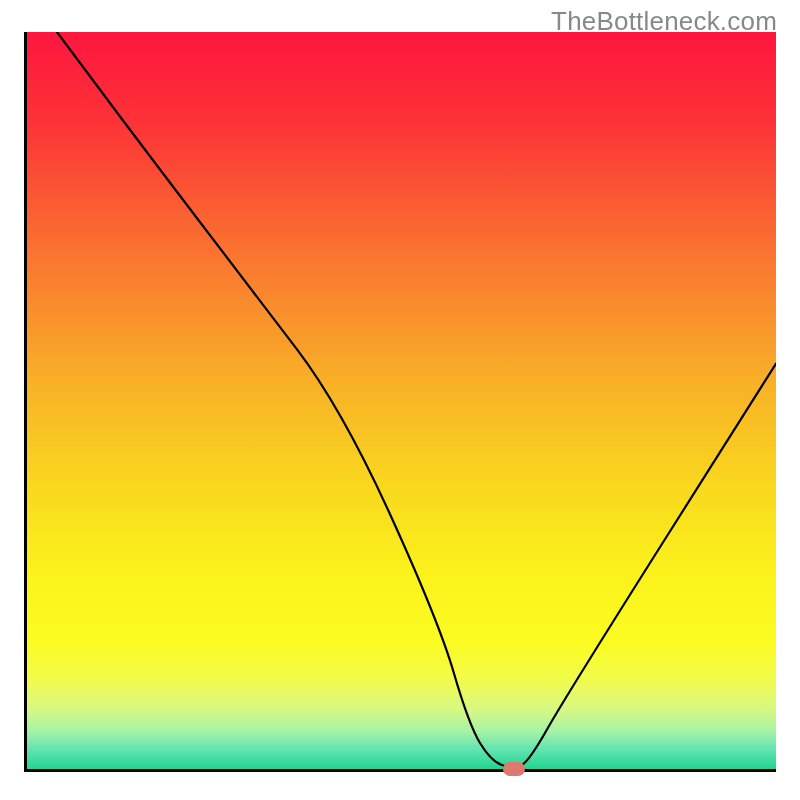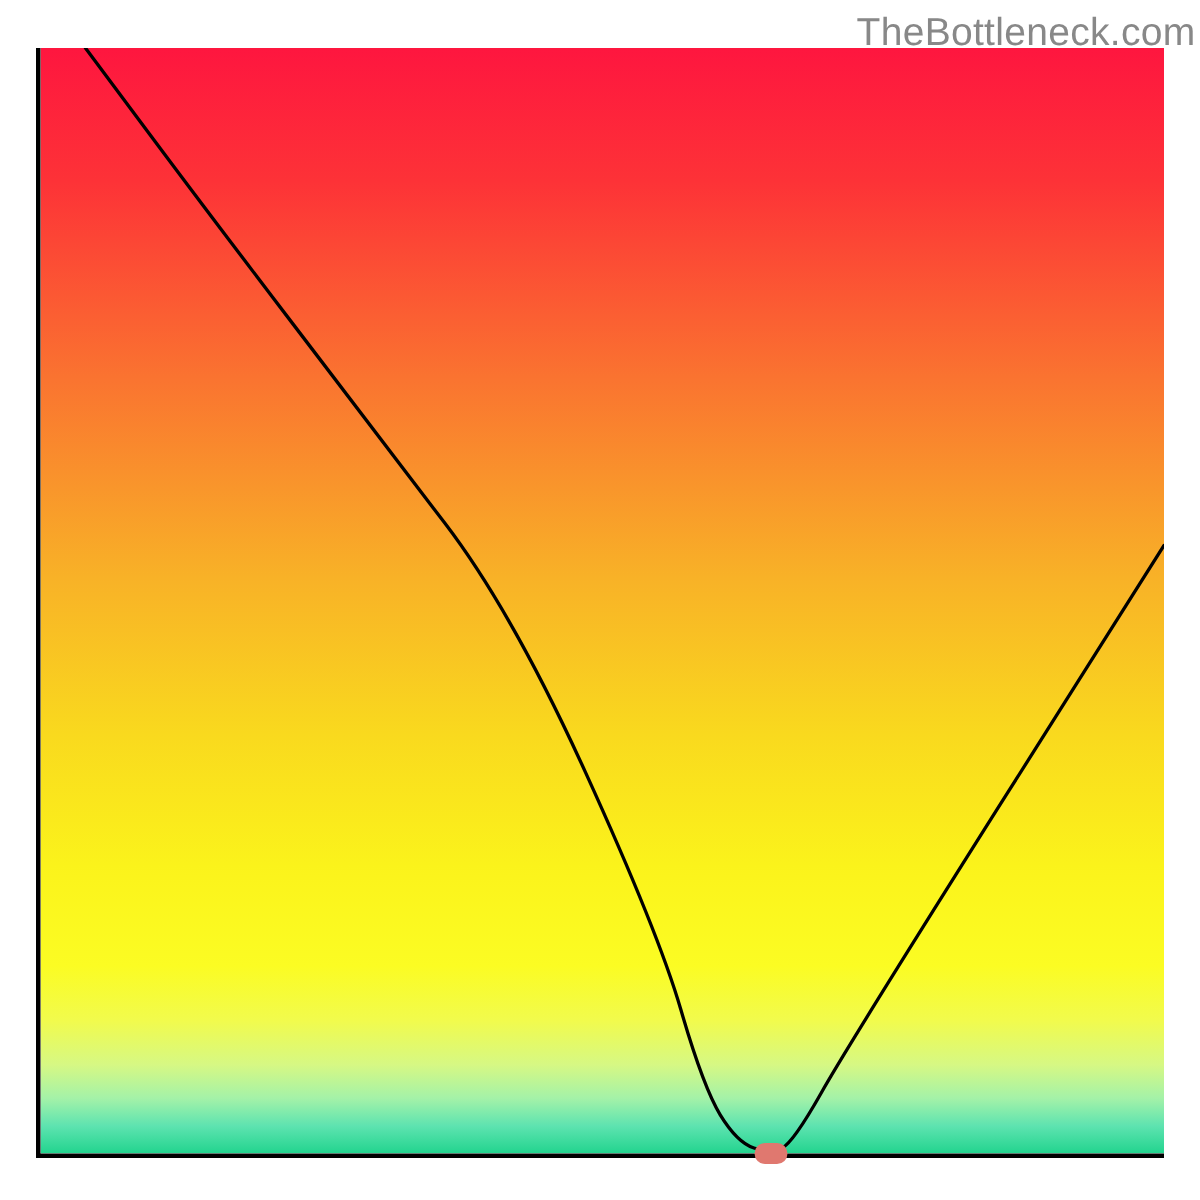--- a/index.html
+++ b/index.html
@@ -11,21 +11,21 @@
     background: #ffffff;
   }
   .wrap {
     position: relative;
     width: 800px;
     height: 800px;
   }
   .watermark {
     position: absolute;
     top: 6px;
-    right: 3px;
+    right: 23px;
     color: #888888;
     font-size: 26px;
     font-weight: 400;
     letter-spacing: 0.2px;
     z-index: 5;
     user-select: none;
   }
   .axis-y, .axis-x {
     position: absolute;
     background: #000000;

